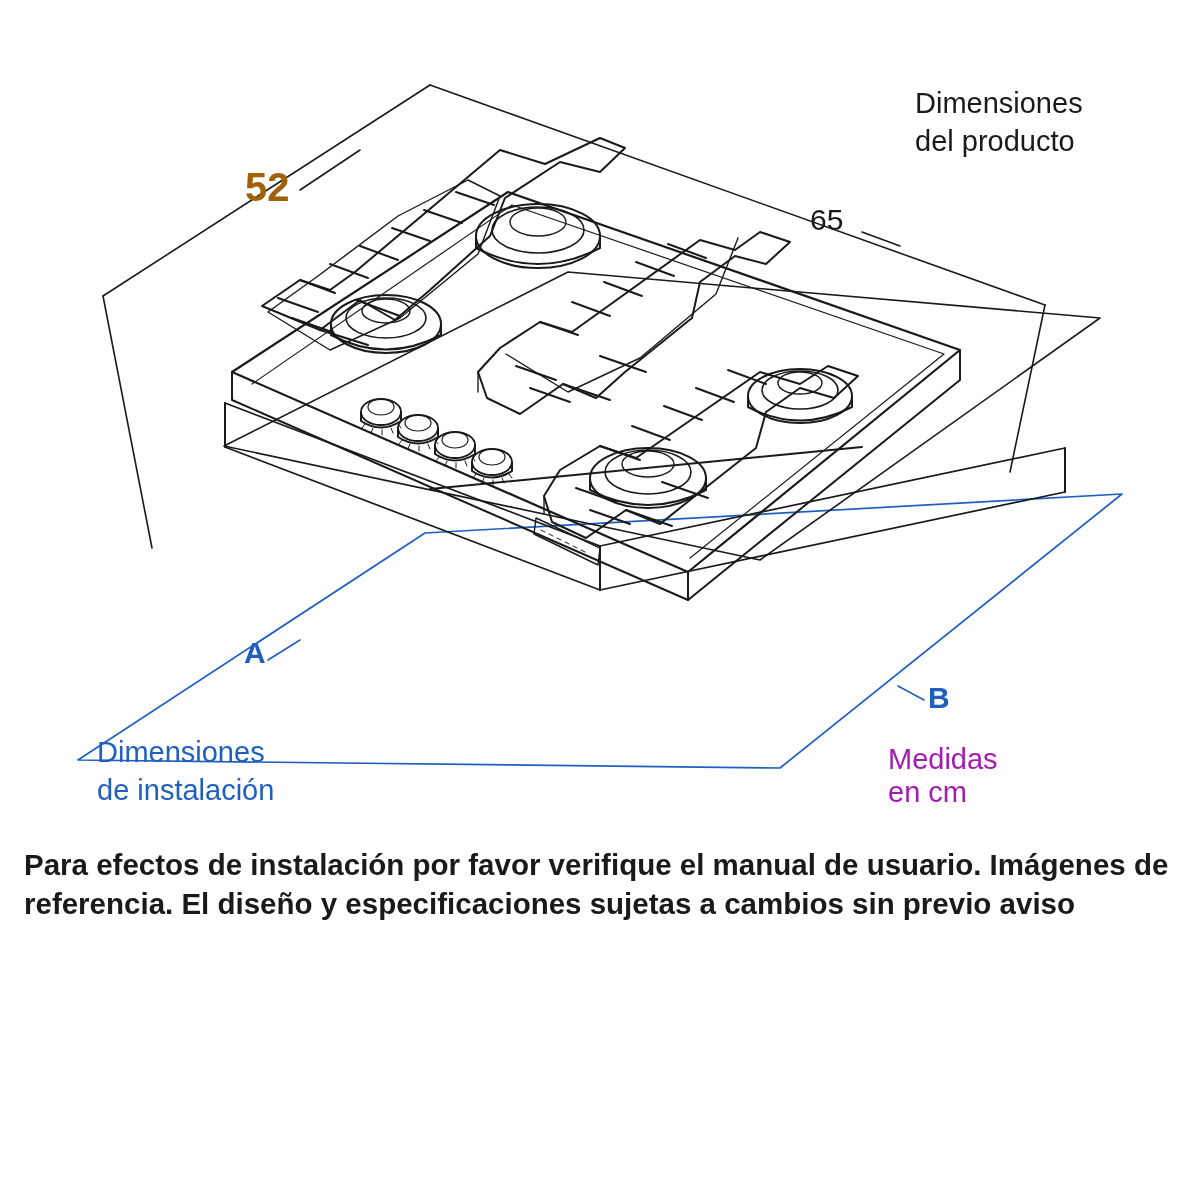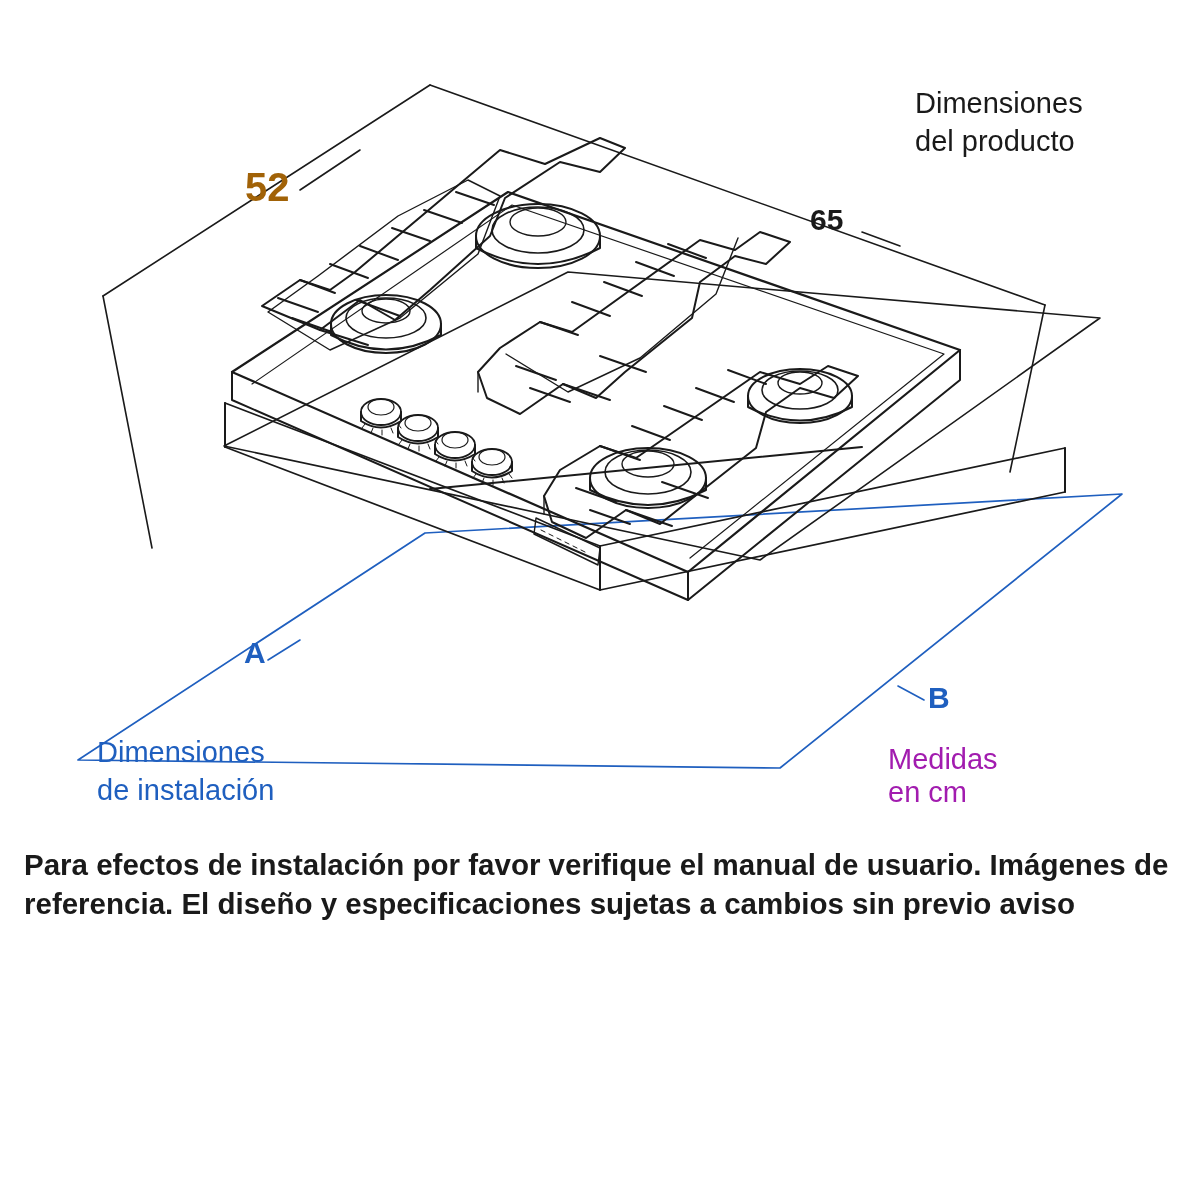--- a/index.html
+++ b/index.html
@@ -43,21 +43,21 @@
     left: 245px;
     top: 165px;
     font-size: 40px;
     font-weight: bold;
     color: #a16207;
   }
   .lbl-65 {
     left: 810px;
     top: 203px;
     font-size: 30px;
-    font-weight: bold;
+    font-weight: normal;
     color: #1a1a1a;
   }
   .lbl-a {
     left: 244px;
     top: 636px;
     font-size: 30px;
     font-weight: bold;
     color: #1f5fbf;
   }
   .lbl-b {

